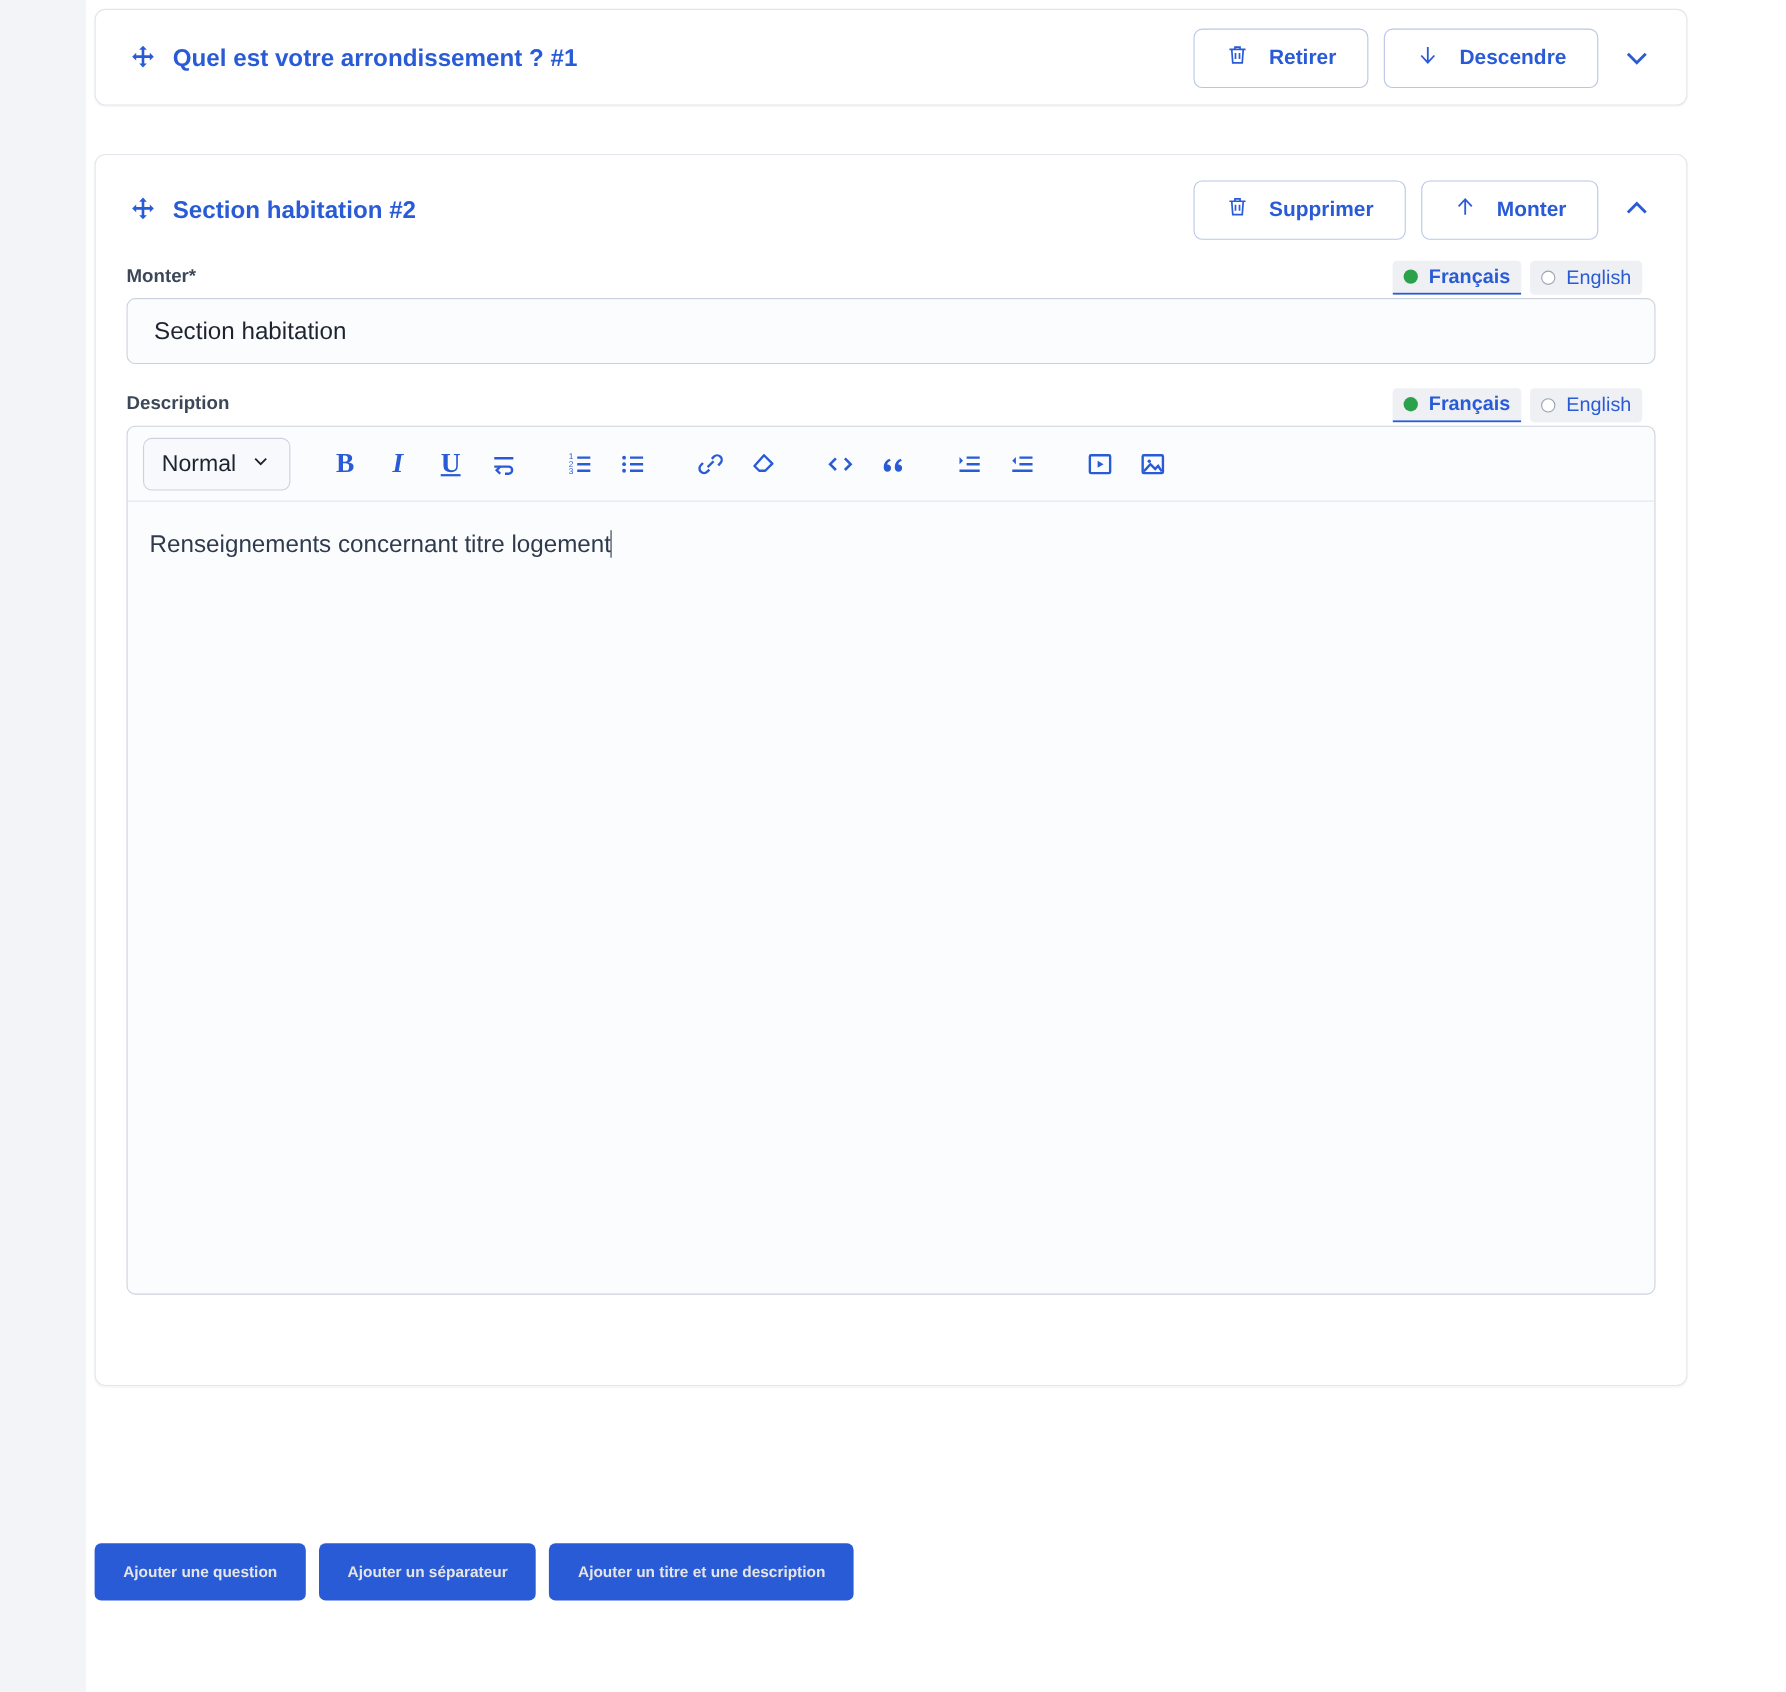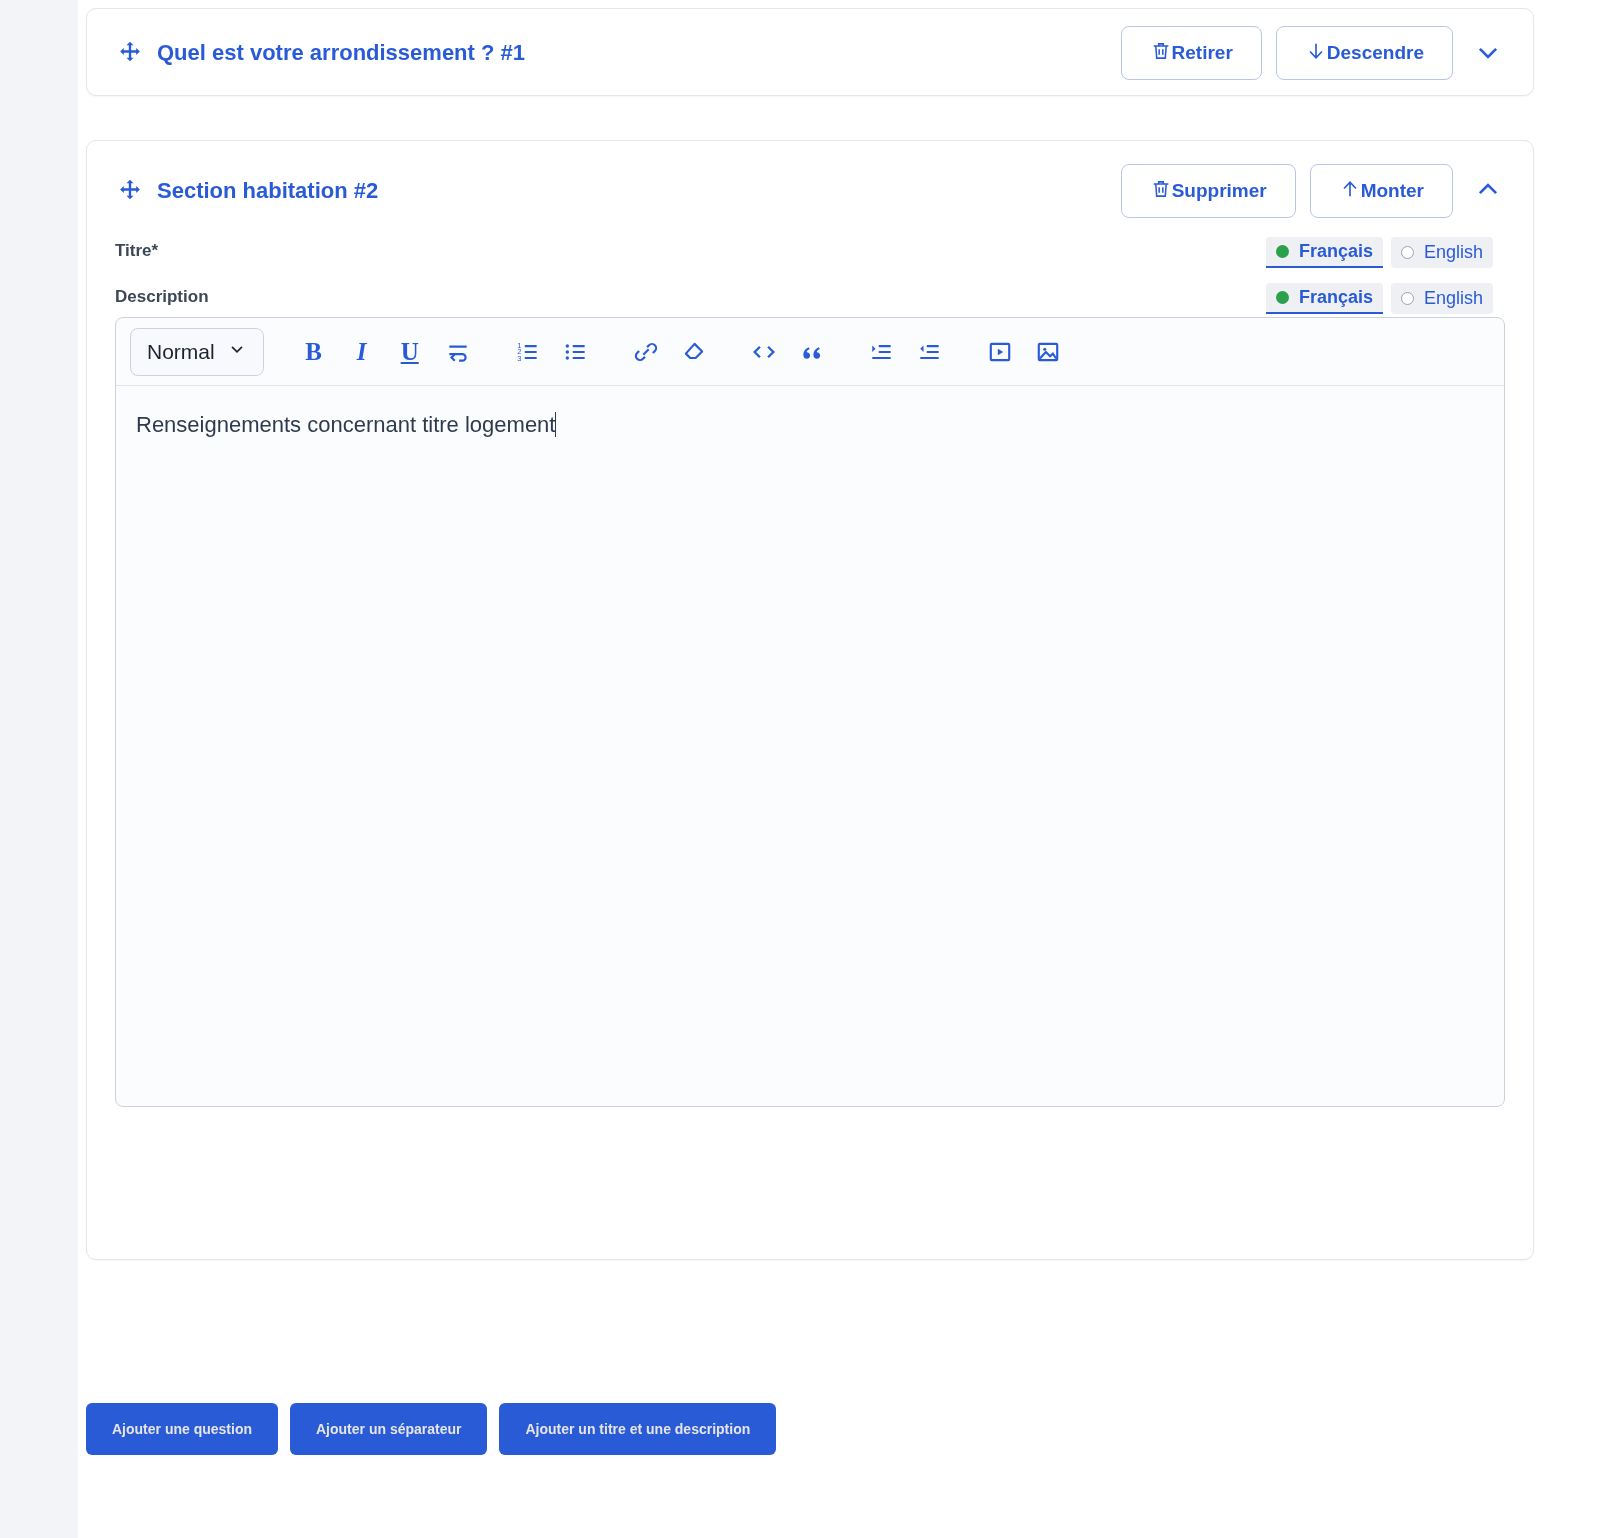--- a/index.html
+++ b/index.html
@@ -74,20 +74,21 @@
     right: 24px;
     top: 50%;
     transform: translateY(-50%);
     display: flex;
     align-items: center;
     gap: 14px;
   }
   .btn-outline {
     display: inline-flex;
     align-items: center;
+    gap: 18px;
     height: 54px;
     padding: 0 28px;
     border: 1px solid #b9c6e6;
     border-radius: 8px;
     background: #ffffff;
     color: #2a5bd7;
     font-size: 19px;
     font-weight: 700;
     font-family: "Liberation Sans", sans-serif;
     cursor: pointer;
@@ -331,31 +332,32 @@
           <span>
             <svg width="30" height="30" viewBox="0 0 24 24" fill="none" stroke="#2a5bd7" stroke-width="2.1">
               <path d="M5.5 14.5L12 8l6.5 6.5"></path>
             </svg>
           </span>
         </button>
       </div>
     </div>
 
     <div class="field-row">
-      <span class="field-label">Titre*</span>
+      <span class="field-label">Monter*</span>
       <div class="lang-toggle">
         <button class="lang-pill active">
           <span class="dot-on"></span>
           <span>Français</span>
         </button>
         <button class="lang-pill">
           <span class="dot-off"></span>
           <span>English</span>
         </button>
       </div>
+      <input class="text-input" type="text" value="Section habitation" style="">
     </div>
 
     <div class="field-row" style="margin-top:26px;">
       <span class="field-label">Description</span>
       <div class="lang-toggle">
         <button class="lang-pill active">
           <span class="dot-on"></span>
           <span>Français</span>
         </button>
         <button class="lang-pill">

